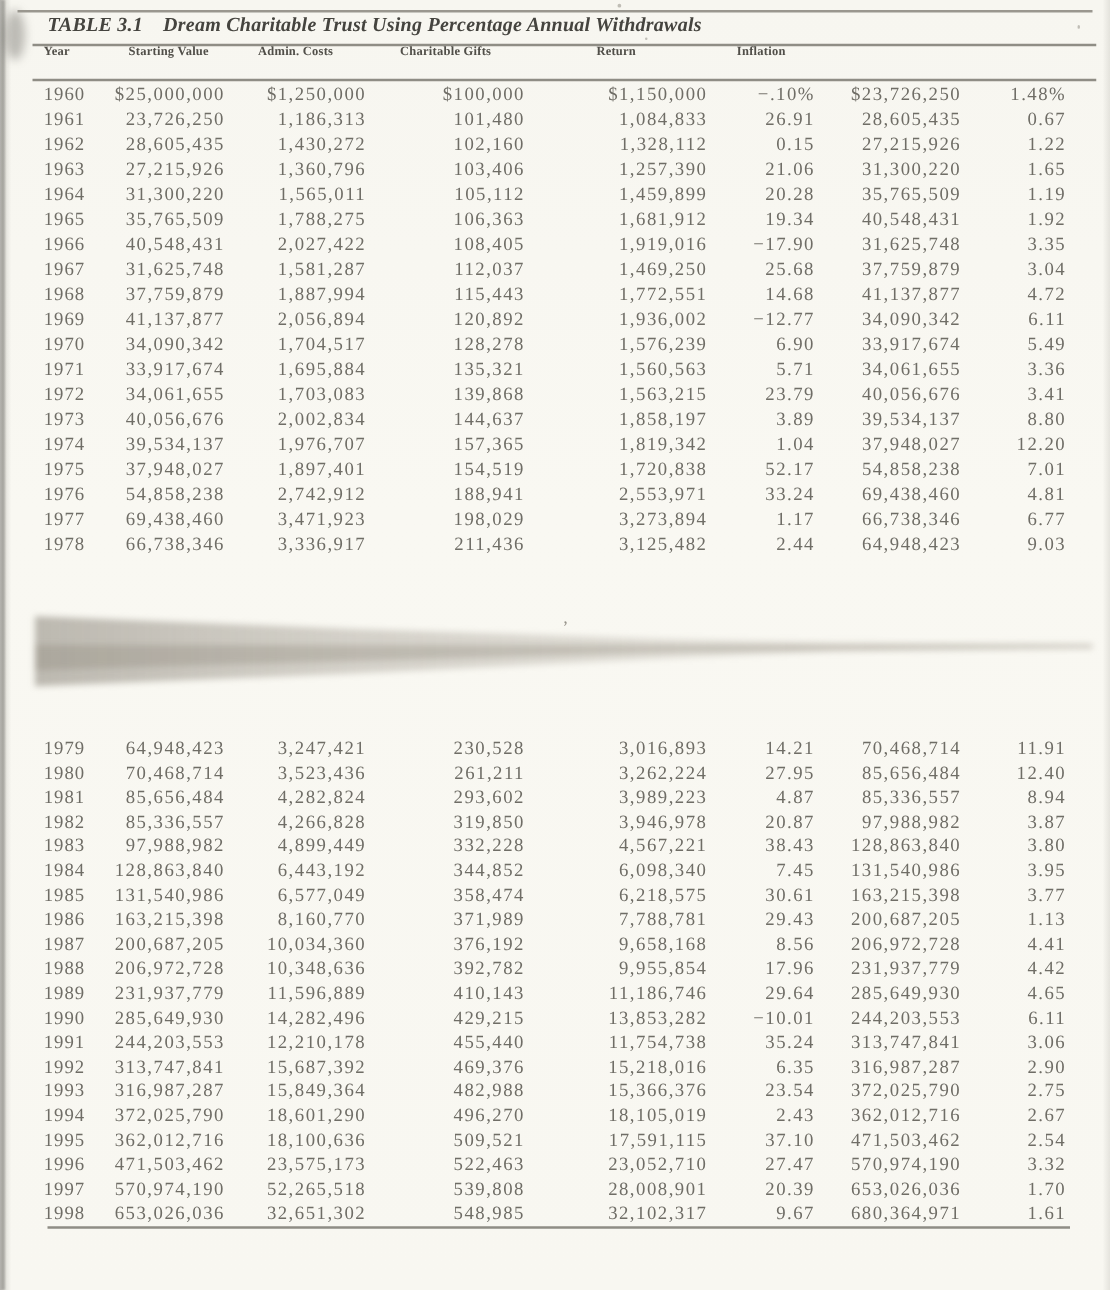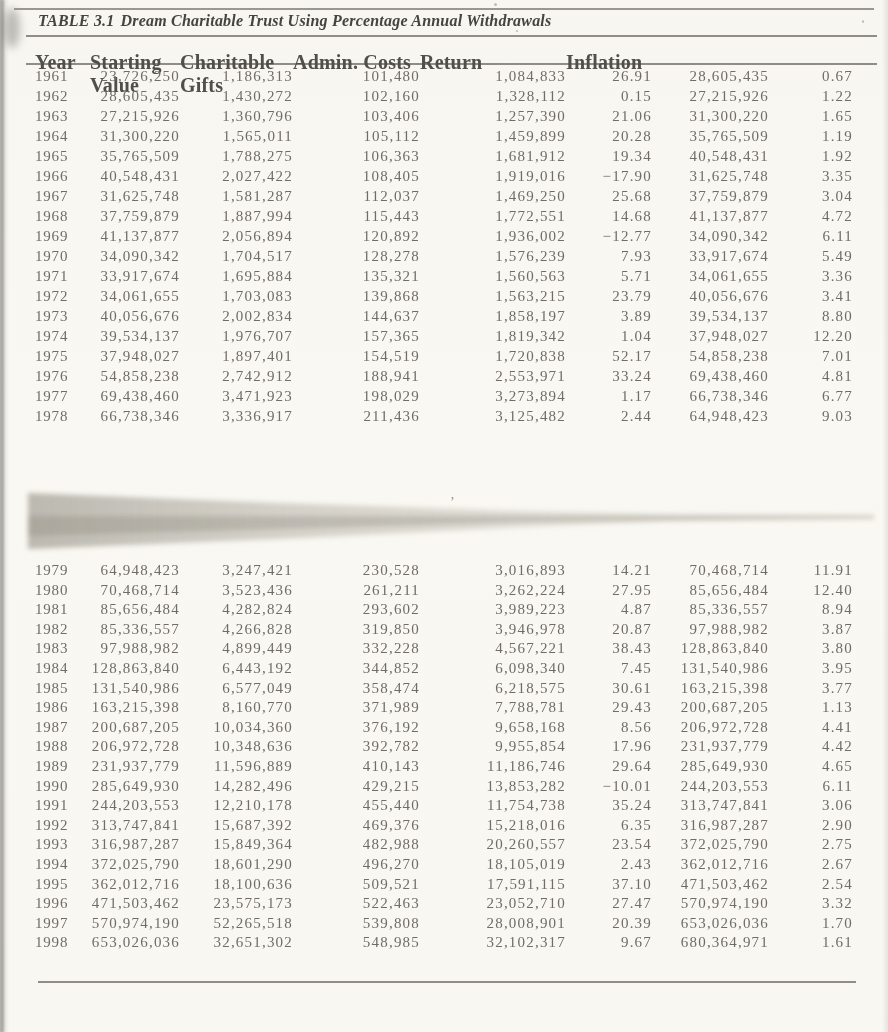--- a/index.html
+++ b/index.html
@@ -18,30 +18,30 @@
   .stray-mark{position:absolute;left:450px;top:495px;font-size:14px;color:#7d7970;opacity:.8;}
   
   .rule{position:absolute;background:#8f8d85;height:2px;}
   .rule-top{left:14px;right:14px;top:8px;background:#9a978f;}
   .rule-under-title{left:26px;right:11px;top:35px;}
   .rule-under-header{left:26px;right:11px;top:63px;}
   .rule-bottom{left:38px;right:32px;top:981px;}
   
   .title-row{position:absolute;left:38px;top:12px;font-style:italic;font-weight:bold;
         font-size:16px;color:#45443f;letter-spacing:.2px;white-space:nowrap;}
-  .title-label{margin-right:6px;}
+  .title-label{margin-right:16px;}
   
   .header-row,.trow{display:grid;grid-template-columns:55px 90px 113px 127px 146px 86px 117px 84px;width:818px;}
-  .header-row{position:absolute;left:35px;top:51px;font-weight:bold;font-size:20px;
+  .header-row{position:absolute;left:35px;top:36px;font-weight:bold;font-size:10px;
         font-family:"Liberation Serif",serif;color:#514f49;letter-spacing:.2px;}
-  .header-row>div{text-align:left;}
+  .header-row>div{text-align:center;}
   .header-row>.c0{text-align:left;}
   .block{position:absolute;left:35px;font-size:15px;letter-spacing:1.2px;}
   .block1{top:66px;}
-  .block2{top:561px;}
+  .block2{top:590px;}
   .block1 .trow{height:20px;line-height:20px;}
   .block2 .trow{height:19.6px;line-height:19.6px;}
   .tc{text-align:right;white-space:nowrap;}
   .tc.c0{text-align:left;letter-spacing:.8px;}
   
   .smudge{position:absolute;left:28px;top:486px;filter:blur(2.5px);}
 </style>
 </head>
 <body>
 
@@ -61,27 +61,37 @@
   <div class="rule rule-under-header"></div>
   <div class="rule rule-bottom"></div>
 
   <div class="title-row">
     <span class="title-label">TABLE 3.1</span><span>Dream Charitable Trust Using Percentage Annual Withdrawals</span>
   </div>
 
   <div class="header-row">
       <div class="hc c0">Year</div>
       <div class="hc c1">Starting Value</div>
+      <div class="hc c3">Admin. Costs</div>
       <div class="hc c4">Charitable Gifts</div>
-      <div class="hc c3">Admin. Costs</div>
       <div class="hc c5">Return</div>
       <div class="hc c7">Inflation</div>
     </div>
 
   <div class="block block1">
+      <div class="trow">
+        <div class="tc c0">1960</div>
+        <div class="tc c1">$25,000,000</div>
+        <div class="tc c2">$1,250,000</div>
+        <div class="tc c3">$100,000</div>
+        <div class="tc c4">$1,150,000</div>
+        <div class="tc c5">−.10%</div>
+        <div class="tc c6">$23,726,250</div>
+        <div class="tc c7">1.48%</div>
+      </div>
       <div class="trow">
         <div class="tc c0">1961</div>
         <div class="tc c1">23,726,250</div>
         <div class="tc c2">1,186,313</div>
         <div class="tc c3">101,480</div>
         <div class="tc c4">1,084,833</div>
         <div class="tc c5">26.91</div>
         <div class="tc c6">28,605,435</div>
         <div class="tc c7">0.67</div>
       </div>
@@ -164,21 +174,21 @@
         <div class="tc c5">−12.77</div>
         <div class="tc c6">34,090,342</div>
         <div class="tc c7">6.11</div>
       </div>
       <div class="trow">
         <div class="tc c0">1970</div>
         <div class="tc c1">34,090,342</div>
         <div class="tc c2">1,704,517</div>
         <div class="tc c3">128,278</div>
         <div class="tc c4">1,576,239</div>
-        <div class="tc c5">7.93</div>
+        <div class="tc c5">6.90</div>
         <div class="tc c6">33,917,674</div>
         <div class="tc c7">5.49</div>
       </div>
       <div class="trow">
         <div class="tc c0">1971</div>
         <div class="tc c1">33,917,674</div>
         <div class="tc c2">1,695,884</div>
         <div class="tc c3">135,321</div>
         <div class="tc c4">1,560,563</div>
         <div class="tc c5">5.71</div>
@@ -409,21 +419,21 @@
         <div class="tc c4">15,218,016</div>
         <div class="tc c5">6.35</div>
         <div class="tc c6">316,987,287</div>
         <div class="tc c7">2.90</div>
       </div>
       <div class="trow">
         <div class="tc c0">1993</div>
         <div class="tc c1">316,987,287</div>
         <div class="tc c2">15,849,364</div>
         <div class="tc c3">482,988</div>
-        <div class="tc c4">20,260,557</div>
+        <div class="tc c4">15,366,376</div>
         <div class="tc c5">23.54</div>
         <div class="tc c6">372,025,790</div>
         <div class="tc c7">2.75</div>
       </div>
       <div class="trow">
         <div class="tc c0">1994</div>
         <div class="tc c1">372,025,790</div>
         <div class="tc c2">18,601,290</div>
         <div class="tc c3">496,270</div>
         <div class="tc c4">18,105,019</div>

